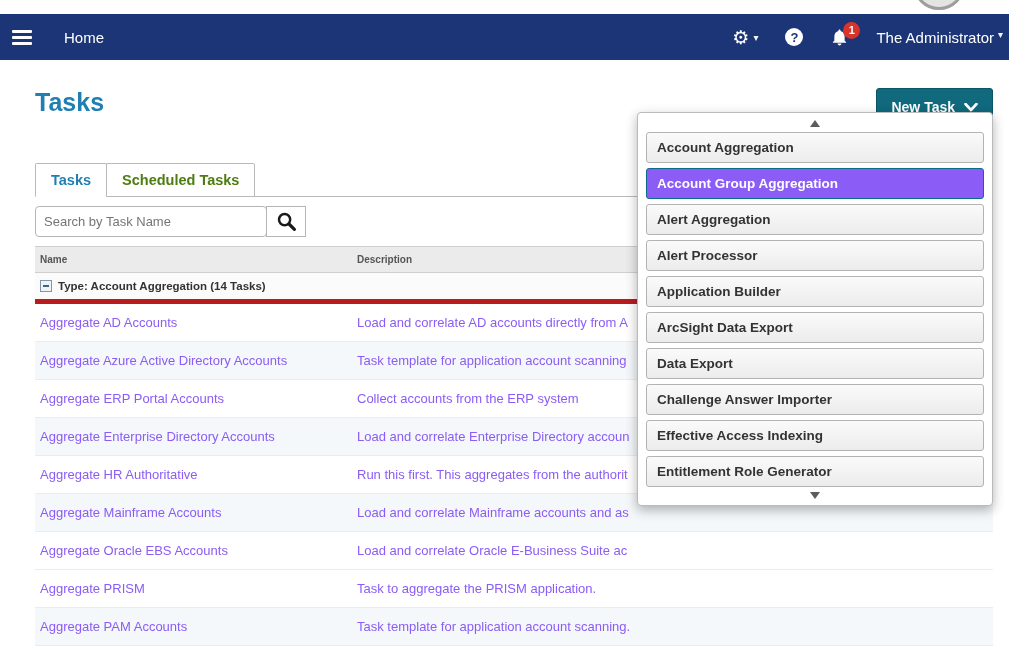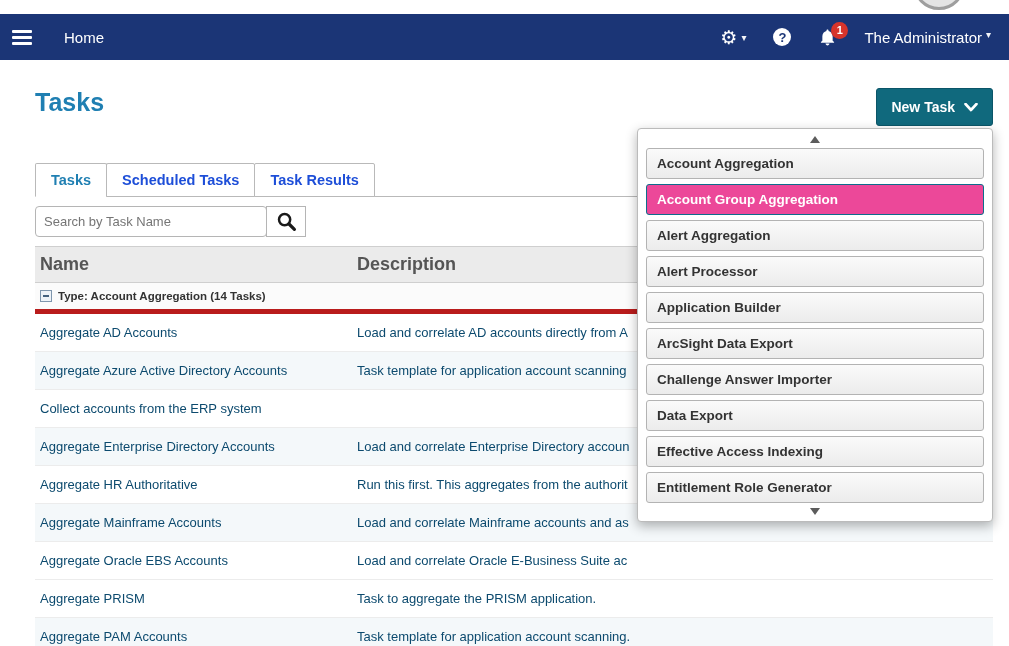--- a/index.html
+++ b/index.html
@@ -12,21 +12,21 @@
 
   
   .avatar {
     position:absolute; top:-42px; right:44px; width:52px; height:52px;
     border-radius:50%; background:#e4e4e4; border:3px solid #9e9e9e; z-index:5;
   }
 
   
   .navbar {
     margin-top:14px; height:46px; background:#1B3576; color:#fff;
-    display:flex; align-items:center; padding:0 18px 0 12px; position:relative; z-index:4;
+    display:flex; align-items:center; padding:0 6px 0 12px; position:relative; z-index:4;
   }
   .hamburger { width:20px; display:flex; flex-direction:column; gap:3px; cursor:pointer; margin-right:32px; }
   .hamburger span { display:block; height:3px; background:#fff; border-radius:1px; }
   .nav-home { font-size:15px; cursor:pointer; }
   .nav-right { margin-left:auto; display:flex; align-items:center; gap:27px; }
   .nav-gear { display:flex; align-items:center; cursor:pointer; }
   .gear-glyph { font-size:19px; line-height:1; }
   .caret { font-size:10px; margin-left:4px; opacity:.95; }
   .help-circle {
     width:18px; height:18px; border-radius:50%; background:#fff; color:#1B3576;
@@ -47,21 +47,21 @@
   .new-task {
     display:flex; align-items:center; gap:9px; background:#10697D; color:#fff;
     border:1px solid #0B5568; border-radius:3px; padding:10px 14px;
     font-family:inherit; font-size:14px; font-weight:bold; cursor:pointer;
   }
 
   
   .tabs { display:flex; align-items:flex-end; border-bottom:1px solid #b9b9b9; margin-top:37px; }
   .tab {
     padding:8px 15px; border:1px solid #b9b9b9; border-bottom:1px solid #b9b9b9;
-    background:#fff; font-weight:bold; font-size:14.5px; color:#1d4ed8;
+    background:#fff; font-weight:bold; font-size:14.5px; color:#4d7c0f;
     border-radius:2px 2px 0 0; cursor:pointer; margin-bottom:-1px;
   }
   .tab + .tab { margin-left:-1px; }
   .tab.active { color:#1F7FB2; border-bottom-color:#fff; }
 
   
   .search-row { display:flex; margin-top:9px; align-items:stretch; }
   .search-input {
     width:232px; height:31px; border:1px solid #b5b5b5; padding:0 8px;
     font-family:inherit; font-size:13px; color:#333; border-radius:4px;
@@ -69,56 +69,56 @@
   .search-input::placeholder { color:#757575; }
   .search-btn {
     width:40px; height:31px; margin-left:-1px; background:#fff; border:1px solid #b5b5b5;
     display:flex; align-items:center; justify-content:center; cursor:pointer; padding:0;
   }
 
   
   .table { margin-top:9px; }
   .thead {
     display:flex; background:#ebebeb; border-top:1px solid #cfcfcf; border-bottom:1px solid #cfcfcf;
-    padding:7px 8px 7px 5px; font-size:18px; font-weight:bold; color:#555;
+    padding:7px 8px 7px 5px; font-size:10px; font-weight:bold; color:#555;
   }
   .col-name { width:317px; flex:none; }
   .col-desc { flex:1; }
   .group-row {
     display:flex; align-items:center; gap:6px; padding:7px 8px 7px 5px;
     border-bottom:5px solid #b91c1c; background:#fbfbfb; cursor:pointer;
   }
   .collapse-box {
     width:12px; height:12px; border:1px solid #7f96ad; background:#eef3f8;
     display:inline-flex; align-items:center; justify-content:center; flex:none;
   }
   .collapse-box i { display:block; width:6px; height:2px; background:#44617e; }
   .group-label { font-size:11.5px; font-weight:bold; color:#333; }
   .trow {
-    display:flex; align-items:center; padding:11px 8px 11px 5px; font-size:13px; color:#0c4a6e;
+    display:flex; align-items:center; padding:11px 8px 11px 5px; font-size:13px; color:#8b5cf6;
     border-bottom:1px solid #ececec; background:#fff;
   }
   .trow.alt { background:#f4f8fa; }
   .trow .col-desc { white-space:nowrap; overflow:hidden; }
 
   
   .dropdown {
-    position:absolute; top:128px; right:16px; width:356px; z-index:20;
+    position:absolute; top:112px; right:16px; width:356px; z-index:20;
     background:#fff; border:1px solid #bbb; border-radius:4px;
     box-shadow:0 4px 12px rgba(0,0,0,.3); padding:3px 8px 2px;
   }
   .scroll-arrow { width:0; height:0; margin:4px auto; cursor:pointer; }
   .scroll-arrow.up { border-left:5px solid transparent; border-right:5px solid transparent; border-bottom:7px solid #5c5c5c; }
   .scroll-arrow.down { border-left:5px solid transparent; border-right:5px solid transparent; border-top:7px solid #5c5c5c; }
   .menu-item {
     margin:5px 0; padding:7px 10px; background:linear-gradient(#fafafa,#ececec);
     border:1px solid #b3b3b3; border-radius:3px; font-size:13.5px; font-weight:bold; color:#333;
     cursor:pointer; white-space:nowrap; overflow:hidden;
   }
-  .menu-item.selected { background:#ec4899; color:#fff; border-color:#0D6C8C; }
+  .menu-item.selected { background:#8b5cf6; color:#fff; border-color:#0D6C8C; }
 </style>
 </head>
 <body>
 
 <div class="avatar"></div>
 
 <div class="navbar">
   <div class="hamburger">
     <span></span>
     <span></span>
@@ -160,23 +160,20 @@
   <div class="tabs">
 
       <div class="tab active">
         <span>Tasks</span>
       </div>
 
       <div class="tab alt">
         <span>Scheduled Tasks</span>
       </div>
 
-      <div class="tab">
-        <span>Task Results</span>
-      </div>
     </div>
 
   <div class="search-row">
     <input class="search-input" type="text" placeholder="Search by Task Name" style="">
     <button class="search-btn">
       <svg width="21" height="21" viewBox="0 0 21 21">
         <circle cx="8.6" cy="8.6" r="5.6" fill="none" stroke="#1a1a1a" stroke-width="2.5"></circle>
         <line x1="13" y1="13" x2="18.4" y2="18.4" stroke="#1a1a1a" stroke-width="3.2" stroke-linecap="round"></line>
       </svg>
     </button>
@@ -199,20 +196,21 @@
           <span class="col-name">Aggregate AD Accounts</span>
           <span class="col-desc">Load and correlate AD accounts directly from A</span>
         </div>
 
         <div class="trow alt">
           <span class="col-name">Aggregate Azure Active Directory Accounts</span>
           <span class="col-desc">Task template for application account scanning</span>
         </div>
 
         <div class="trow">
+          <span class="col-name">Aggregate ERP Portal Accounts</span>
           <span class="col-desc">Collect accounts from the ERP system</span>
         </div>
 
         <div class="trow alt">
           <span class="col-name">Aggregate Enterprise Directory Accounts</span>
           <span class="col-desc">Load and correlate Enterprise Directory accoun</span>
         </div>
 
         <div class="trow">
           <span class="col-name">Aggregate HR Authoritative</span>
@@ -252,23 +250,23 @@
 
 
       <div class="menu-item alt">Alert Aggregation</div>
 
       <div class="menu-item">Alert Processor</div>
 
       <div class="menu-item alt">Application Builder</div>
 
       <div class="menu-item">ArcSight Data Export</div>
 
+      <div class="menu-item">Data Export</div>
+
       <div class="menu-item alt">Challenge Answer Importer</div>
-
-      <div class="menu-item">Data Export</div>
 
       <div class="menu-item alt">Effective Access Indexing</div>
 
 
       <div class="menu-item alt">Entitlement Role Generator</div>
     </div>
   <div class="scroll-arrow down"></div>
 </div>
 
 </body></html>

